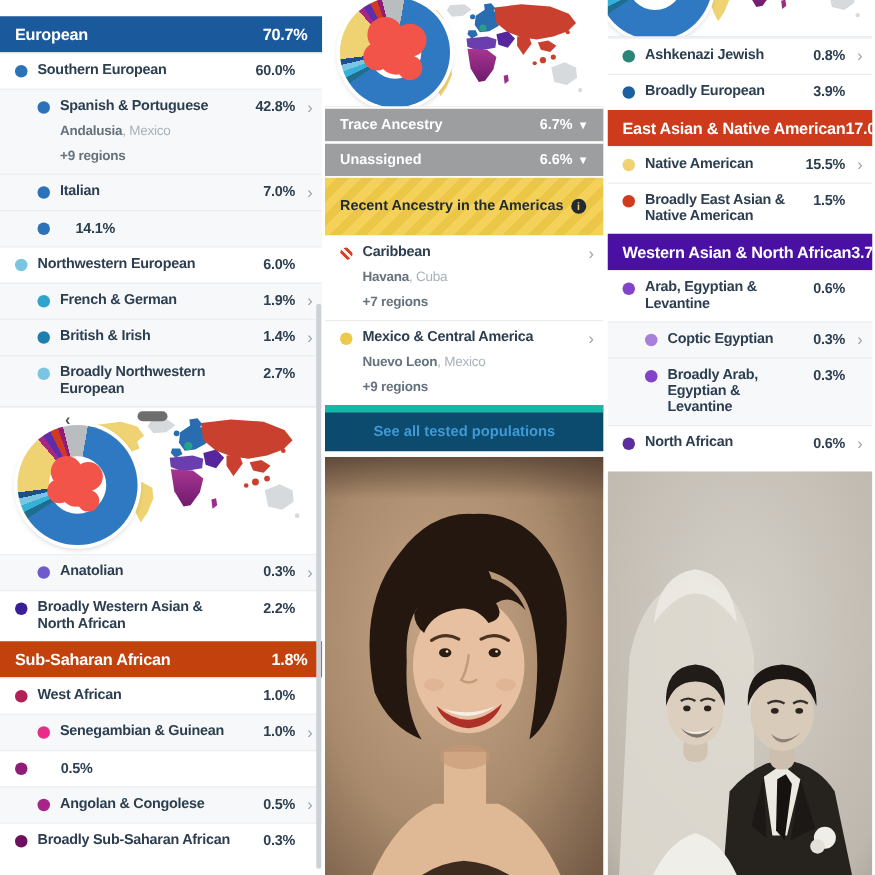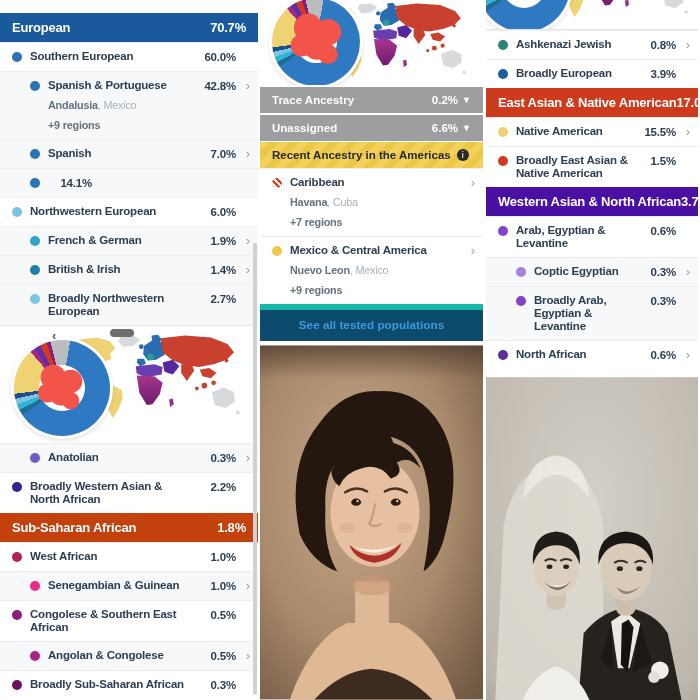--- a/index.html
+++ b/index.html
@@ -28,21 +28,21 @@
   .val{font-weight:700;color:#2C3E50;margin:1px 0 0 6px;min-width:38px;text-align:right;flex:none;}
   .chev{width:10px;color:#9AA3AB;font-size:13px;line-height:13px;margin-left:4px;flex:none;text-align:right;}
   .chev.hidden{visibility:hidden;}
 
   
   .bar-gray{background:#9C9EA0;color:#fff;display:flex;justify-content:space-between;align-items:center;
     padding:7px 12px;font-weight:700;font-size:11.5px;border-top:2px solid #fff;text-align:right;}
   .bar-val{display:flex;align-items:center;gap:4px;}
   .caret{font-size:9px;line-height:9px;}
   .bar-yellow{background:repeating-linear-gradient(135deg,#F4D158 0 7px,#ECC647 7px 14px);
-    color:#222B33;font-weight:700;font-size:11.5px;padding:7px 12px;display:flex;align-items:center;border-top:1px solid #fff;}
+    color:#222B33;font-weight:700;font-size:11.5px;padding:17px 12px;display:flex;align-items:center;border-top:1px solid #fff;}
   .info-icon{width:12px;height:12px;border-radius:50%;background:#222B33;color:#F4D158;font-size:8.5px;
     display:inline-flex;align-items:center;justify-content:center;margin-left:6px;font-weight:700;}
 
   .link-row{text-align:center;padding:8px 0 9px;color:#3E9AD6;font-weight:600;font-size:11.8px;
     border-top:6px solid #14b8a6;background:#0c4a6e;}
 
   
   .mapblock{position:relative;height:118px;background:#fff;border-top:1px solid #E4E7EA;overflow:hidden;}
   .mapstrip{position:relative;background:#fff;overflow:hidden;}
   .mapstrip.mid{height:85px;}
@@ -131,21 +131,21 @@
             <div class="lbl">Spanish &amp; Portuguese</div>
             <div class="subline"><span class="sub-strong">Andalusia</span><span class="sub-light">, Mexico</span></div>
             <div class="subline"><span class="sub-strong">+9 regions</span><span class="sub-light"></span></div>
           </div>
           <span class="val">42.8%</span>
           <span class="chev">›</span>
         </div>
         <div class="row lvl1">
           <span class="dot" style="background: rgb(43, 114, 184);"></span>
           <div class="lblwrap">
-            <div class="lbl">Spanish</div>
+            <div class="lbl">Italian</div>
           </div>
           <span class="val">7.0%</span>
           <span class="chev">›</span>
         </div>
         <div class="row lvl1">
           <span class="dot" style="background: rgb(43, 114, 184);"></span>
           <span class="val">14.1%</span>
           <span class="chev hidden">›</span>
         </div>
         <div class="row">
@@ -226,23 +226,20 @@
         <div class="row lvl1">
           <span class="dot" style="background: rgb(232, 44, 138);"></span>
           <div class="lblwrap">
             <div class="lbl">Senegambian &amp; Guinean</div>
           </div>
           <span class="val">1.0%</span>
           <span class="chev">›</span>
         </div>
         <div class="row">
           <span class="dot" style="background: rgb(143, 28, 119);"></span>
-          <div class="lblwrap">
-            <div class="lbl">Congolese &amp; Southern East African</div>
-          </div>
           <span class="val">0.5%</span>
           <span class="chev hidden">›</span>
         </div>
         <div class="row lvl1">
           <span class="dot" style="background: rgb(168, 37, 136);"></span>
           <div class="lblwrap">
             <div class="lbl">Angolan &amp; Congolese</div>
           </div>
           <span class="val">0.5%</span>
           <span class="chev">›</span>
@@ -266,21 +263,21 @@
         </svg>
       <div class="donut" style="left:12px;top:-2px;width:88px;height:88px;"></div>
       <svg class="blob" style="left:24px;top:8px" width="66" height="66">
           <use href="#redblob"></use>
         </svg>
     </div>
 
     <div class="bar-gray">
       <span>Trace Ancestry</span>
       <span class="bar-val">
-        <span>0.2%</span>
+        <span>6.7%</span>
         <span class="caret">▼</span>
       </span>
     </div>
     <div class="bar-gray">
       <span>Unassigned</span>
       <span class="bar-val">
         <span>6.6%</span>
         <span class="caret">▼</span>
       </span>
     </div>

